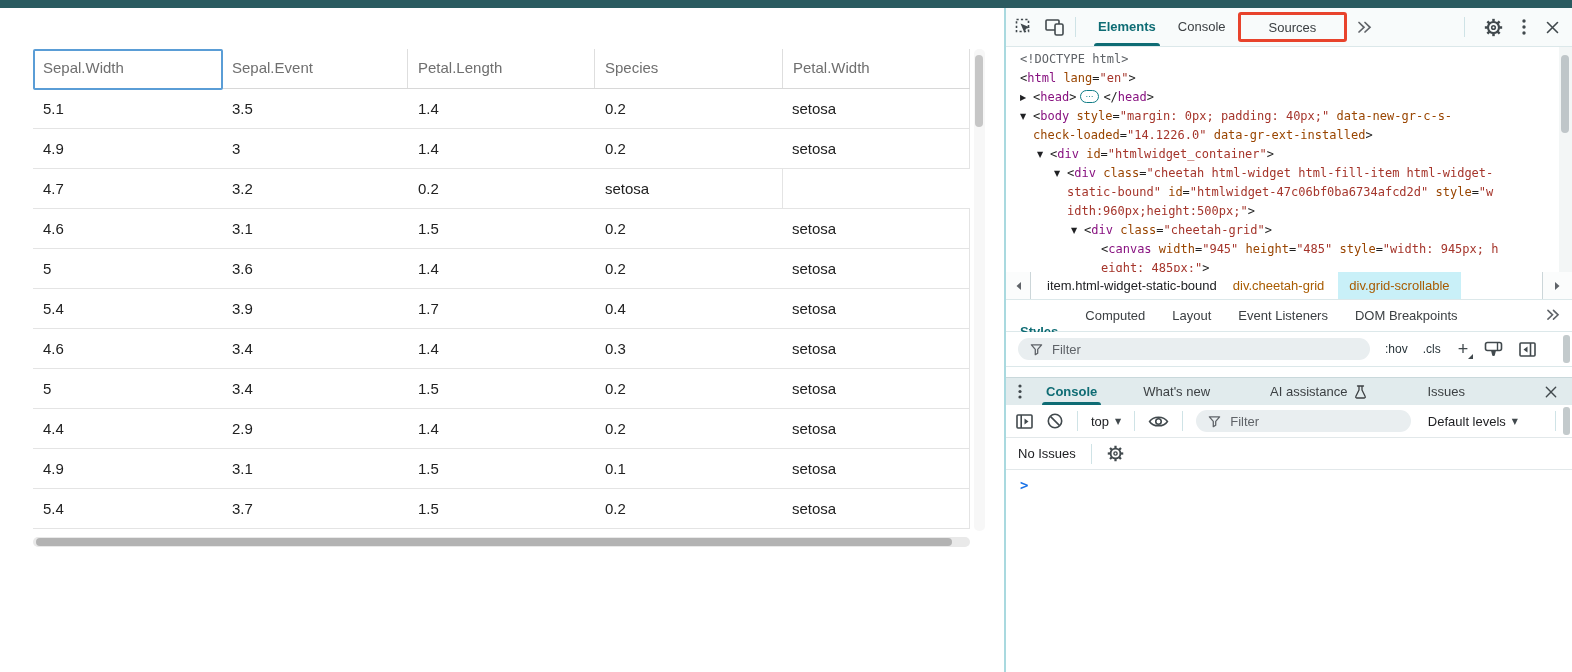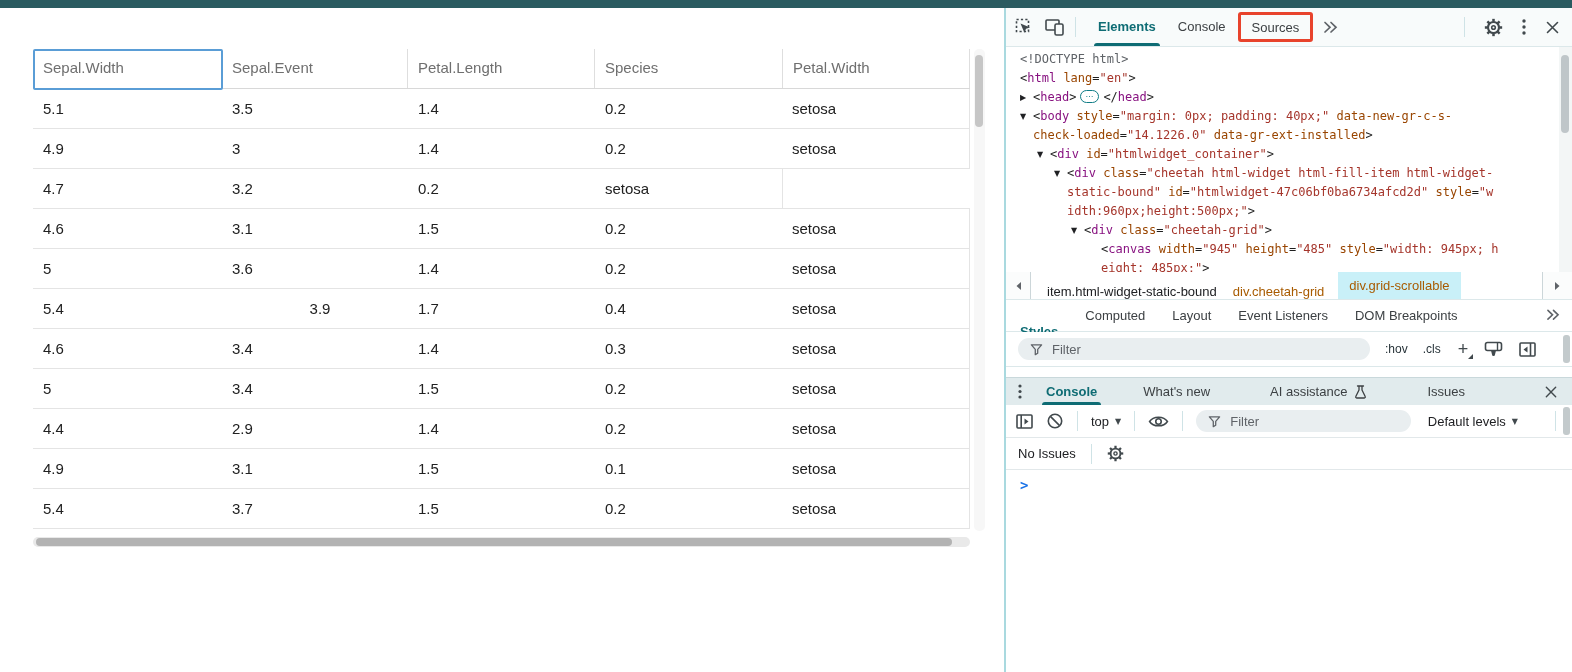--- a/index.html
+++ b/index.html
@@ -31,41 +31,41 @@
 
   .dt-tabbar{height:39px;background:#f8fbfb;border-bottom:1px solid #dce8ea;display:flex;
              align-items:center;padding:0 12px 0 8px;}
   .dt-tabbar .vsep{margin-left:10px;}
   .dt-tab{margin-left:22px;color:#3c4043;position:relative;height:38px;line-height:38px;cursor:default;}
   .dt-tab.active{color:#0e6c74;font-weight:bold;}
   .dt-tab.active::after{content:"";position:absolute;left:-4px;right:-4px;bottom:0;height:3px;
                         background:#0e6c74;border-radius:3px 3px 0 0;}
   .src-box{border:3px solid #e8432c;border-radius:3px;margin-left:12px;height:30px;
            display:flex;align-items:center;padding:0 11px;}
-  .src-box .dt-tab{margin:0;height:auto;line-height:normal;}
+  .src-box .dt-tab{margin:17px;height:auto;line-height:normal;}
   .more-tabs{margin-left:10px;}
   .right-icons{margin-left:auto;display:flex;align-items:center;gap:19px;}
 
   .dt-tree{height:225px;overflow:hidden;padding-top:3px;font-family:"DejaVu Sans Mono",monospace;
            font-size:12px;line-height:19px;background:#fff;white-space:pre;}
   .dtl{white-space:pre;}
   .arw{display:inline-block;width:13px;font-size:8px;color:#202124;vertical-align:1px;
        font-family:"DejaVu Sans",sans-serif;}
   .tk-plain{color:#1f1f1f;}
   .tk-tag{color:#881280;}
   .tk-attr{color:#994500;}
   .tk-val{color:#a5352b;}
   .tk-doctype{color:#5f6368;}
   .tk-badge{display:inline-block;border:1px solid #0e7c86;color:#0e7c86;border-radius:8px;
             font-size:8px;line-height:9px;padding:1px 4px;margin:0 4px;vertical-align:2px;
             letter-spacing:1px;background:#fff;font-family:"Liberation Sans",sans-serif;}
   .tree-scroll{position:absolute;top:39px;right:0;width:13px;height:226px;background:#f3f6f6;}
   .tree-thumb{position:absolute;top:8px;left:2px;width:8px;height:78px;background:#bfc6c9;border-radius:4px;}
 
-  .dt-crumbs{height:28px;border-bottom:1px solid #dce8ea;display:flex;align-items:flex-end;position:relative;background:#fff;}
+  .dt-crumbs{height:28px;border-bottom:1px solid #dce8ea;display:flex;align-items:center;position:relative;background:#fff;}
   .crumb-btn{width:25px;height:100%;border-right:1px solid #ccd6d9;background:#fbfcfc;
              display:flex;align-items:center;justify-content:center;}
   .crumb-btn.next{position:absolute;right:0;top:0;width:30px;border-right:none;border-left:1px solid #ccd6d9;}
   .crumb{margin-left:16px;white-space:nowrap;}
   .crumb.dark{color:#202124;}
   .crumb.orange{color:#a85b00;}
   .crumb.sel{background:#c9f0f8;height:100%;line-height:27px;padding:0 11px;margin-left:14px;}
 
   .dt-sidetabs{height:32px;border-bottom:1px solid #dce8ea;display:flex;align-items:center;
                padding-left:14px;gap:27px;position:relative;background:#fff;}
@@ -155,21 +155,21 @@
         </div>
         <div class="trow">
           <div class="tcell" style="width: 189px;">5</div>
           <div class="tcell" style="width: 186px;">3.6</div>
           <div class="tcell" style="width: 187px;">1.4</div>
           <div class="tcell" style="width: 187px;">0.2</div>
           <div class="tcell last" style="width: 188px;">setosa</div>
         </div>
         <div class="trow">
           <div class="tcell" style="width: 189px;">5.4</div>
-          <div class="tcell" style="width: 186px; text-align: center;">3.9</div>
+          <div class="tcell" style="width: 186px;">3.9</div>
           <div class="tcell" style="width: 187px;">1.7</div>
           <div class="tcell" style="width: 187px;">0.4</div>
           <div class="tcell last" style="width: 188px;">setosa</div>
         </div>
         <div class="trow">
           <div class="tcell" style="width: 189px;">4.6</div>
           <div class="tcell" style="width: 186px;">3.4</div>
           <div class="tcell" style="width: 187px;">1.4</div>
           <div class="tcell" style="width: 187px;">0.3</div>
           <div class="tcell last" style="width: 188px;">setosa</div>

